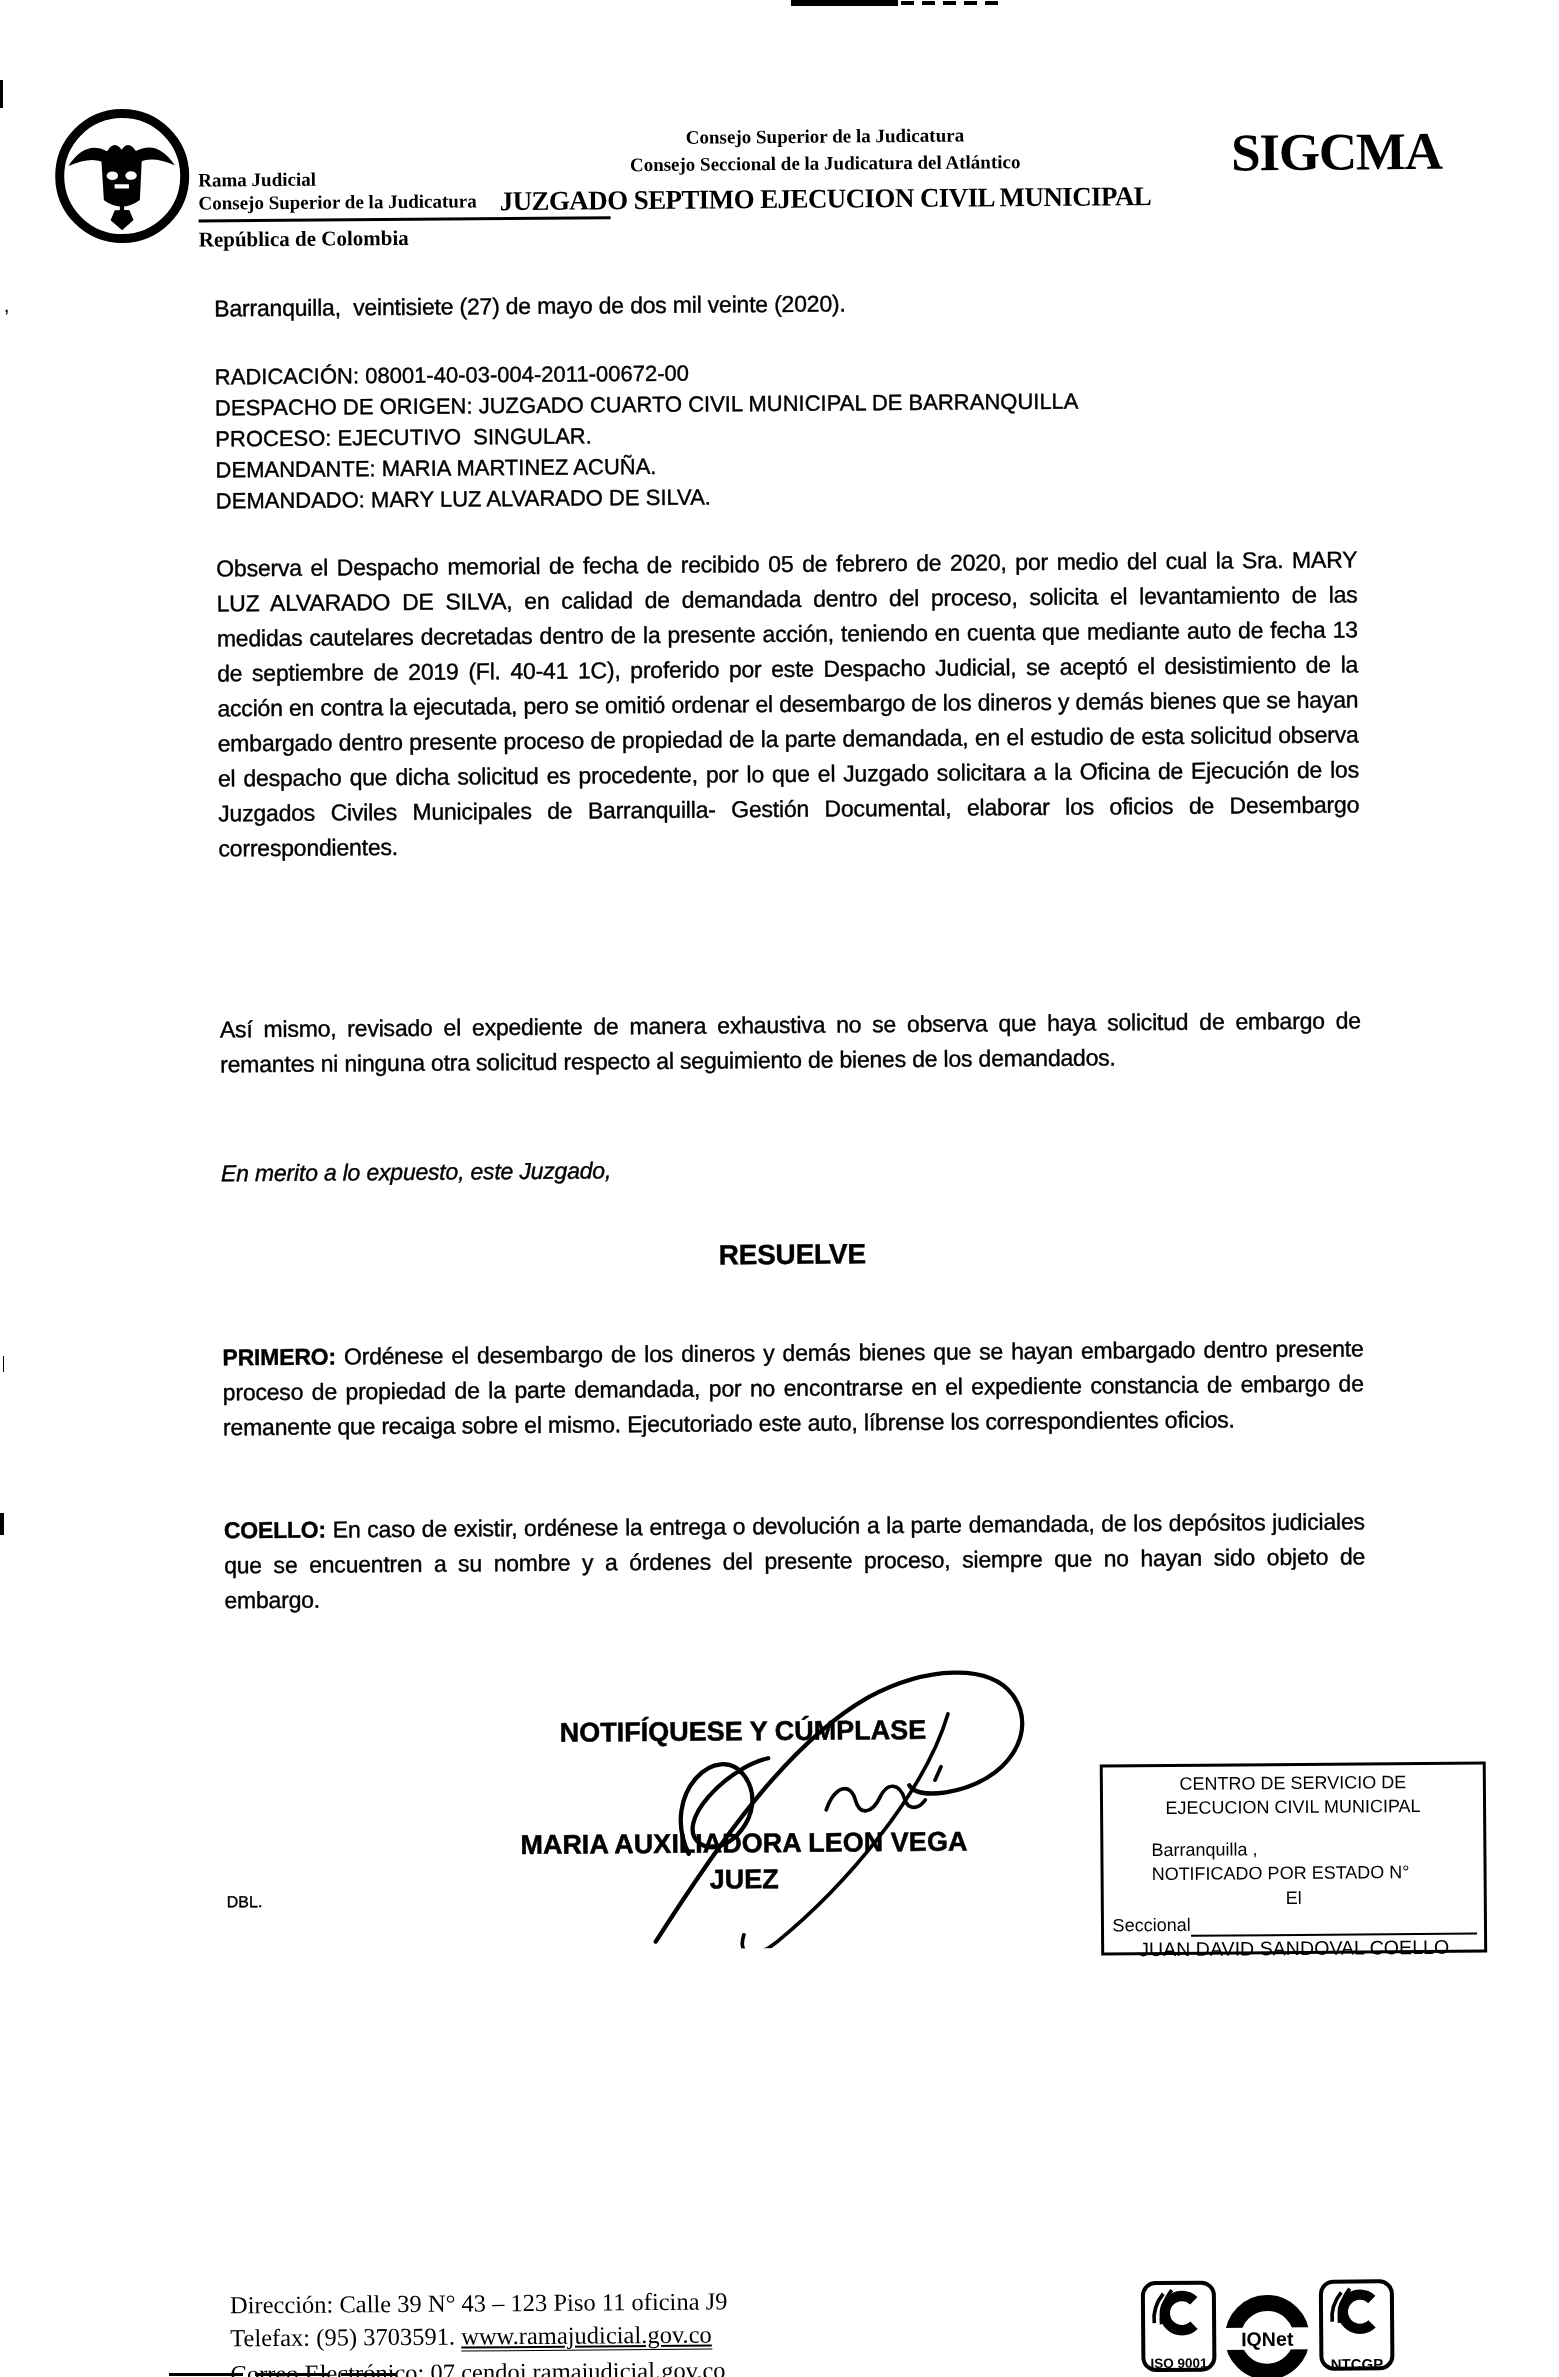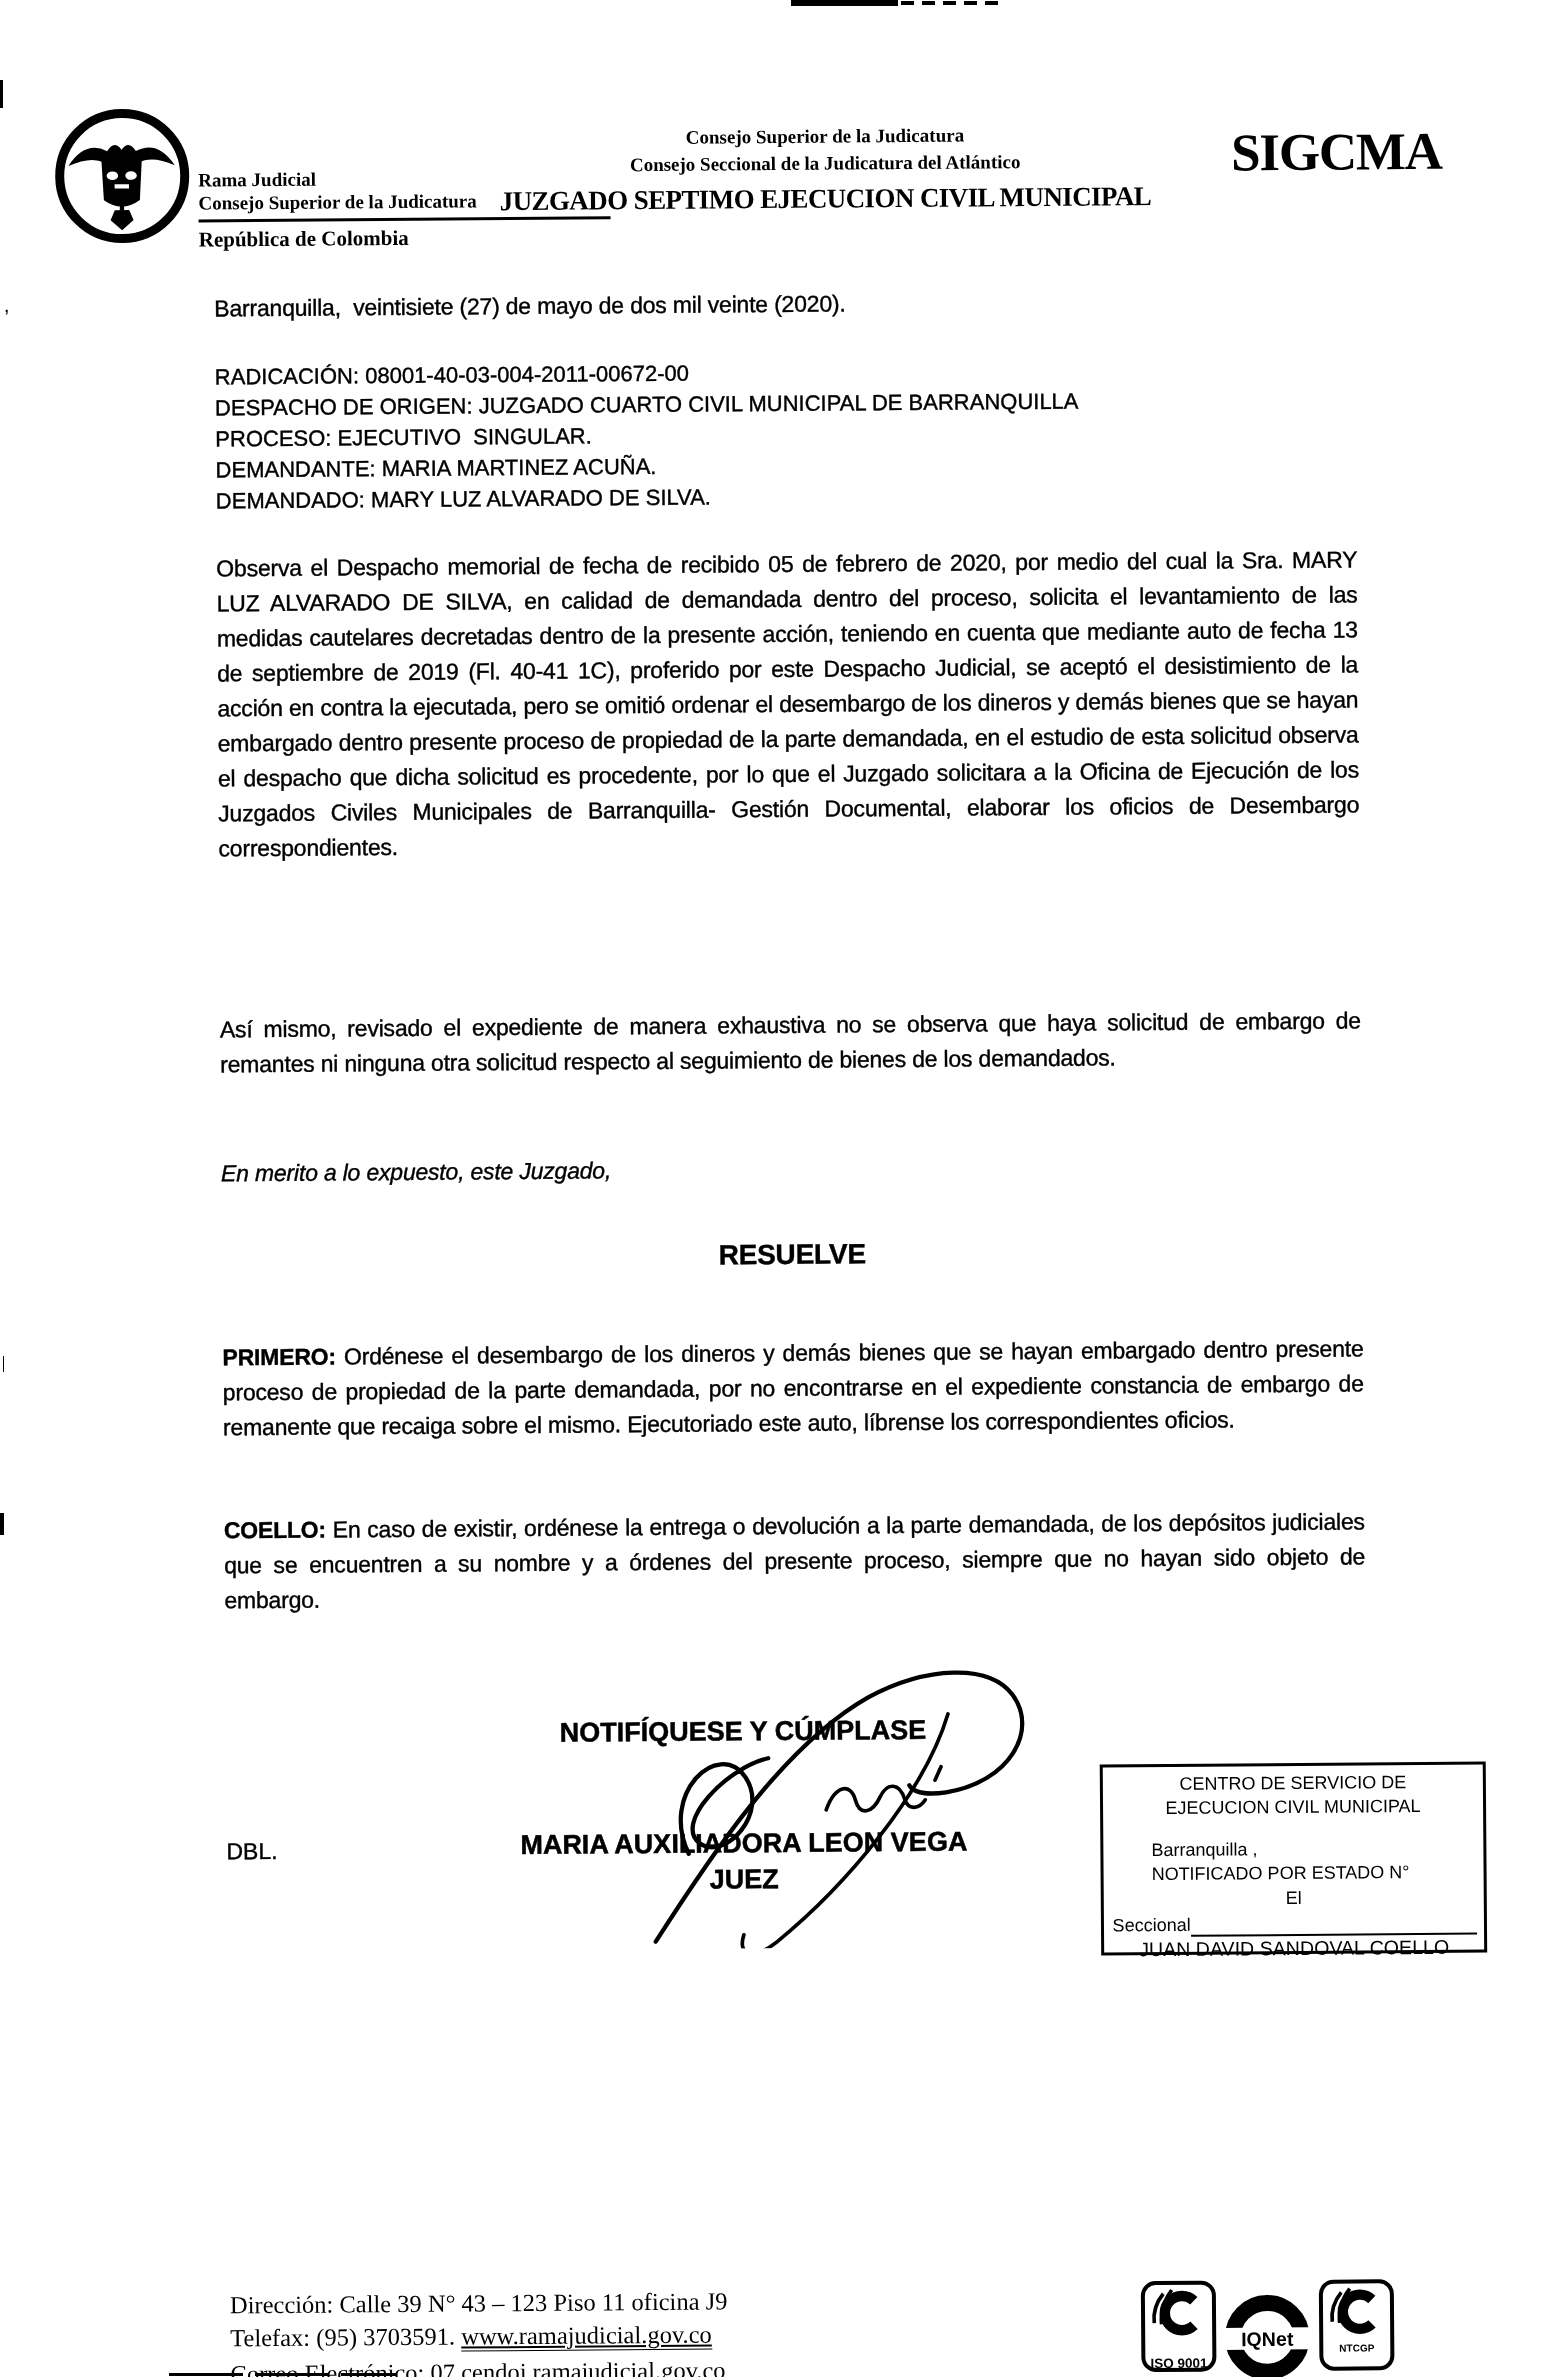--- a/index.html
+++ b/index.html
@@ -94,21 +94,21 @@
     <div class="abs body-text just" style="left:221px;top:1509px;width:1141px;">
       <span class="b">COELLO:</span><span> En caso de existir, ordénese la entrega o devolución a la parte demandada, de los depósitos judiciales que se encuentren a su nombre y a órdenes del presente proceso, siempre que no hayan sido objeto de embargo.</span>
     </div>
 
     <div class="abs b ctr" style="left:343px;top:1716px;width:791px;font-size:27px;-webkit-text-stroke:0.5px #000;">NOTIFÍQUESE Y CÚMPLASE</div>
 
     <div class="abs b ctr" style="left:343px;top:1828px;width:791px;font-size:27px;-webkit-text-stroke:0.5px #000;">MARIA AUXILIADORA LEON VEGA</div>
 
     <div class="abs b ctr" style="left:343px;top:1864px;width:791px;font-size:27px;-webkit-text-stroke:0.5px #000;">JUEZ</div>
 
-    <div class="abs" style="left:221px;top:1834px;font-size:23px;-webkit-text-stroke:0.4px #000;">DBL.</div>
+    <div class="abs" style="left:221px;top:1889px;font-size:16px;-webkit-text-stroke:0.4px #000;">DBL.</div>
 
     <div class="abs" style="left:576px;top:1654px;width:478px;height:294px;">
       <svg width="478" height="294" viewBox="0 0 780 480" fill="none">
         <path d="M 120 468 C 210 330 330 150 470 72 C 565 22 668 18 706 70 C 748 128 700 212 596 228 C 560 233 542 226 536 216" stroke="#000" stroke-width="7" stroke-linecap="round"></path>
         <path d="M 175 325 C 128 225 225 138 268 200 C 308 258 235 338 193 308 C 150 275 238 185 306 170" stroke="#000" stroke-width="7" stroke-linecap="round"></path>
         <path d="M 400 255 C 415 215 440 210 448 240 C 455 265 475 262 488 235 C 500 210 520 212 528 238 C 534 258 552 255 562 240" stroke="#000" stroke-width="6" stroke-linecap="round"></path>
         <path d="M 578 208 L 588 186" stroke="#000" stroke-width="6" stroke-linecap="round"></path>
         <path d="M 600 100 C 560 230 430 380 318 470 C 282 498 252 494 264 458" stroke="#000" stroke-width="6" stroke-linecap="round"></path>
       </svg>
     </div>
@@ -156,18 +156,18 @@
     </div>
 
     <div class="abs" style="left:1310px;top:2284px;width:75px;height:91px;border:4.3px solid #000;border-radius:14.7px;box-sizing:border-box;">
       <span>
         <svg width="66" height="59" viewBox="0 0 108 96">
           <path d="M 80 26 A 28 28 0 1 0 80 66" stroke="#000" stroke-width="17" fill="none"></path>
           <path d="M 30 14 Q 12 36 15 62" stroke="#000" stroke-width="6" fill="none"></path>
           <path d="M 44 8 Q 24 34 27 64" stroke="#000" stroke-width="6" fill="none"></path>
         </svg>
       </span>
-      <div class="ctr b" style="font-size:10px;margin-top:0;">NTCGP</div>
+      <div class="ctr b" style="font-size:15px;margin-top:13px;">NTCGP</div>
     </div>
 
   </div>
 </div>
 
 
 </body></html>

